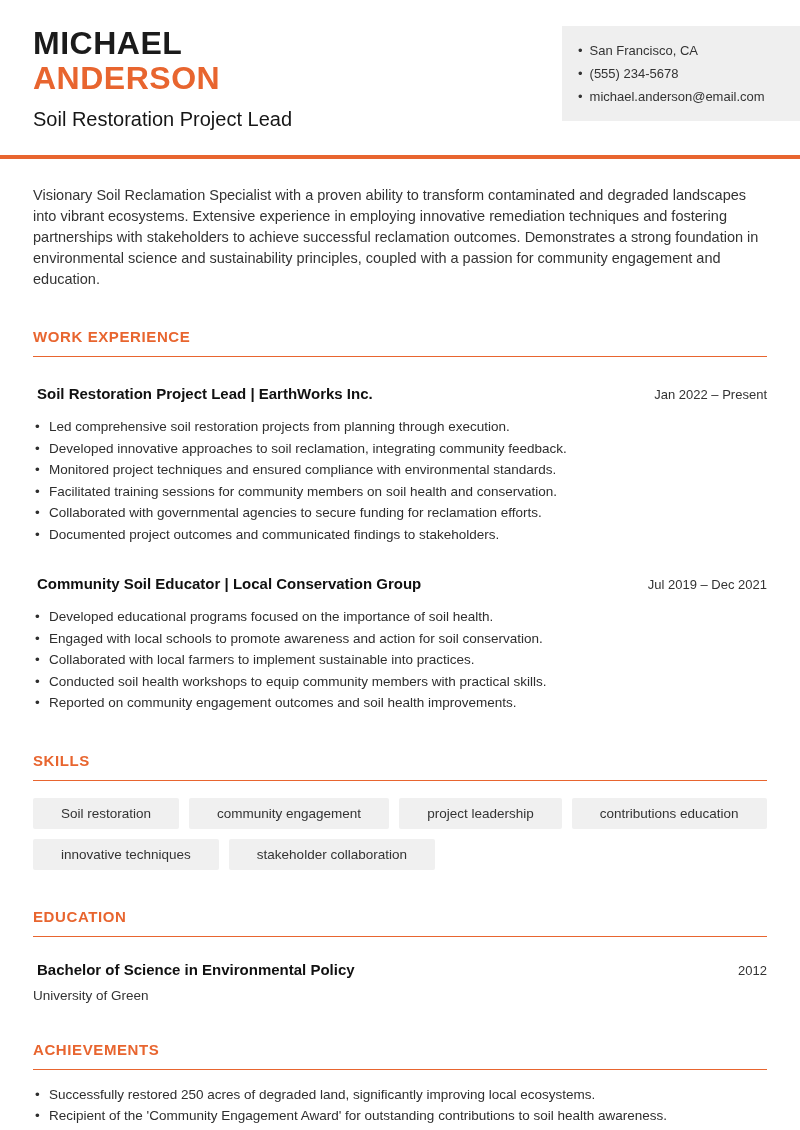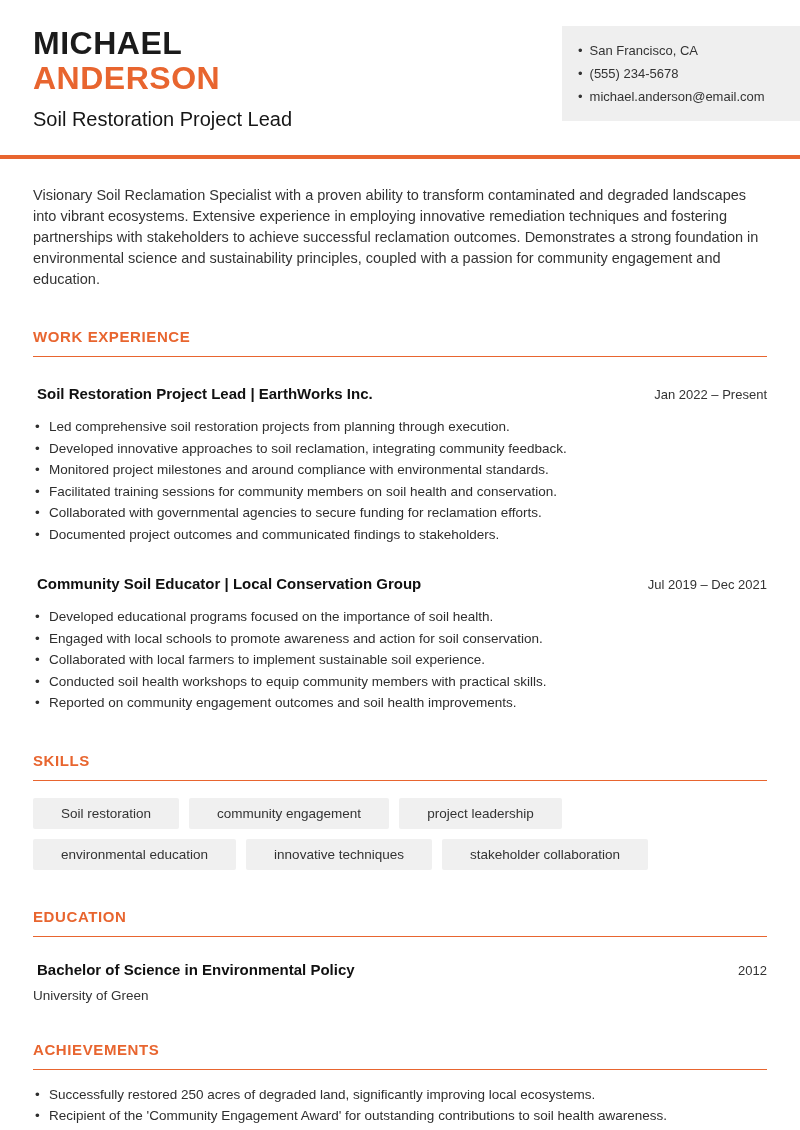--- a/index.html
+++ b/index.html
@@ -84,49 +84,49 @@
       <h2 class="section-heading">WORK EXPERIENCE</h2>
 
       <article class="job">
         <div class="job-header">
           <h3>Soil Restoration Project Lead | EarthWorks Inc.</h3>
           <span class="dates">Jan 2022 – Present</span>
         </div>
         <ul class="bullets">
           <li>Led comprehensive soil restoration projects from planning through execution.</li>
           <li>Developed innovative approaches to soil reclamation, integrating community feedback.</li>
-          <li>Monitored project milestones and around compliance with environmental standards.</li>
+          <li>Monitored project techniques and ensured compliance with environmental standards.</li>
           <li>Facilitated training sessions for community members on soil health and conservation.</li>
           <li>Collaborated with governmental agencies to secure funding for reclamation efforts.</li>
           <li>Documented project outcomes and communicated findings to stakeholders.</li>
         </ul>
       </article>
 
       <article class="job">
         <div class="job-header">
           <h3>Community Soil Educator | Local Conservation Group</h3>
           <span class="dates">Jul 2019 – Dec 2021</span>
         </div>
         <ul class="bullets">
           <li>Developed educational programs focused on the importance of soil health.</li>
           <li>Engaged with local schools to promote awareness and action for soil conservation.</li>
-          <li>Collaborated with local farmers to implement sustainable soil experience.</li>
+          <li>Collaborated with local farmers to implement sustainable into practices.</li>
           <li>Conducted soil health workshops to equip community members with practical skills.</li>
           <li>Reported on community engagement outcomes and soil health improvements.</li>
         </ul>
       </article>
     </section>
 
     <section>
       <h2 class="section-heading">SKILLS</h2>
       <div class="pills">
         <span class="pill">Soil restoration</span>
         <span class="pill">community engagement</span>
         <span class="pill">project leadership</span>
-        <span class="pill">environmental education</span>
+        <span class="pill">contributions education</span>
         <span class="pill">innovative techniques</span>
         <span class="pill">stakeholder collaboration</span>
       </div>
     </section>
 
     <section>
       <h2 class="section-heading">EDUCATION</h2>
       <div class="edu-block">
         <div class="edu-header">
           <h3>Bachelor of Science in Environmental Policy</h3>

